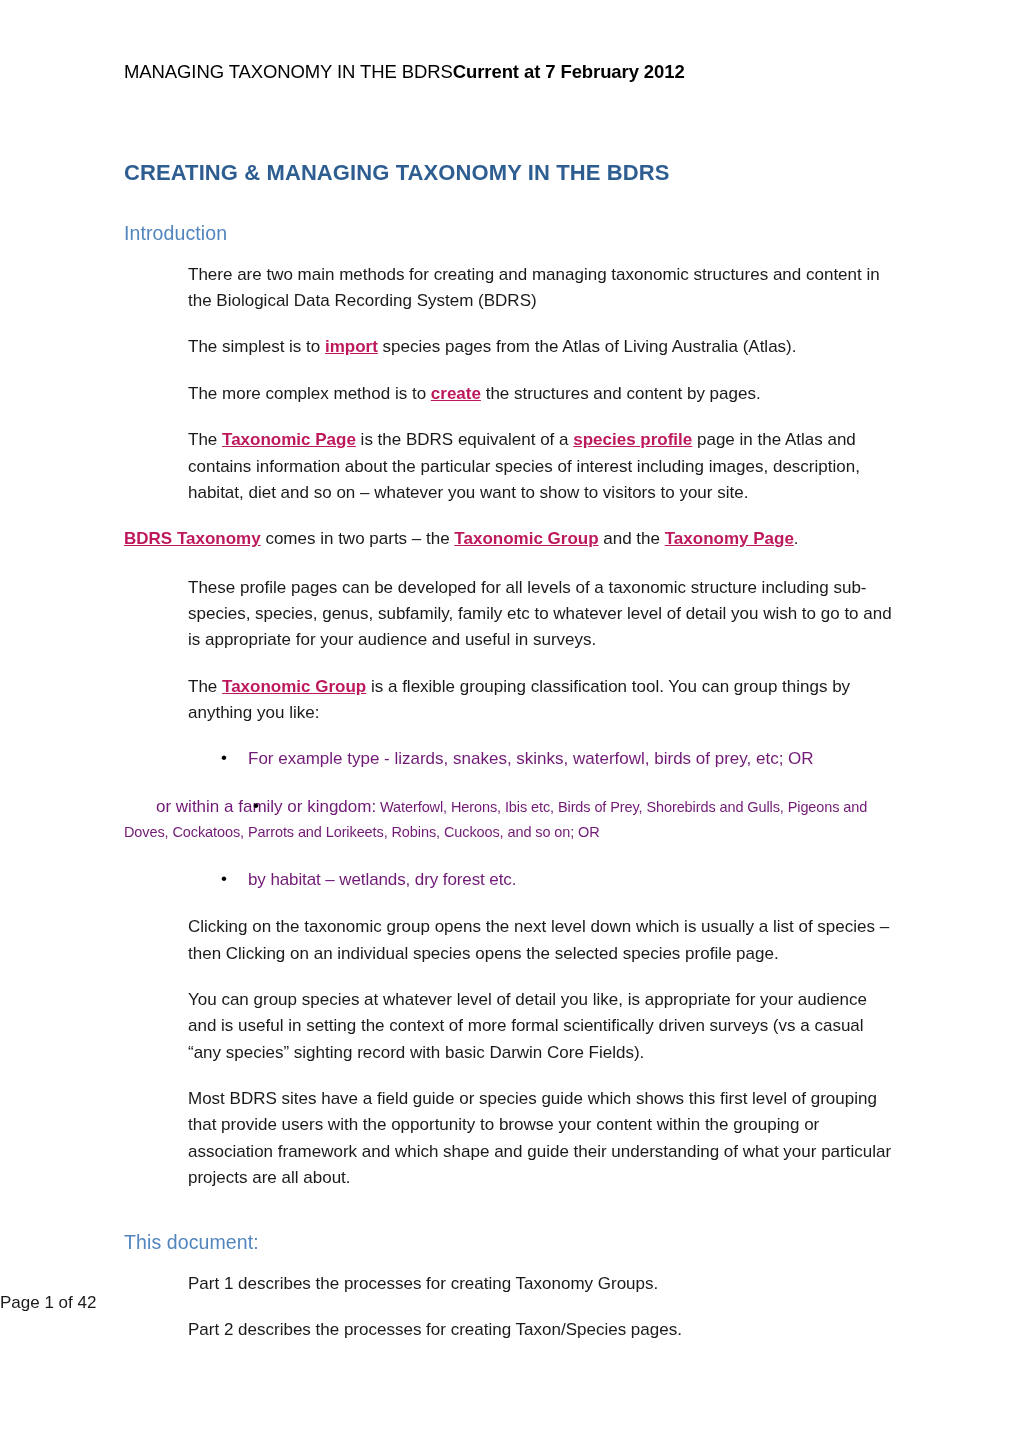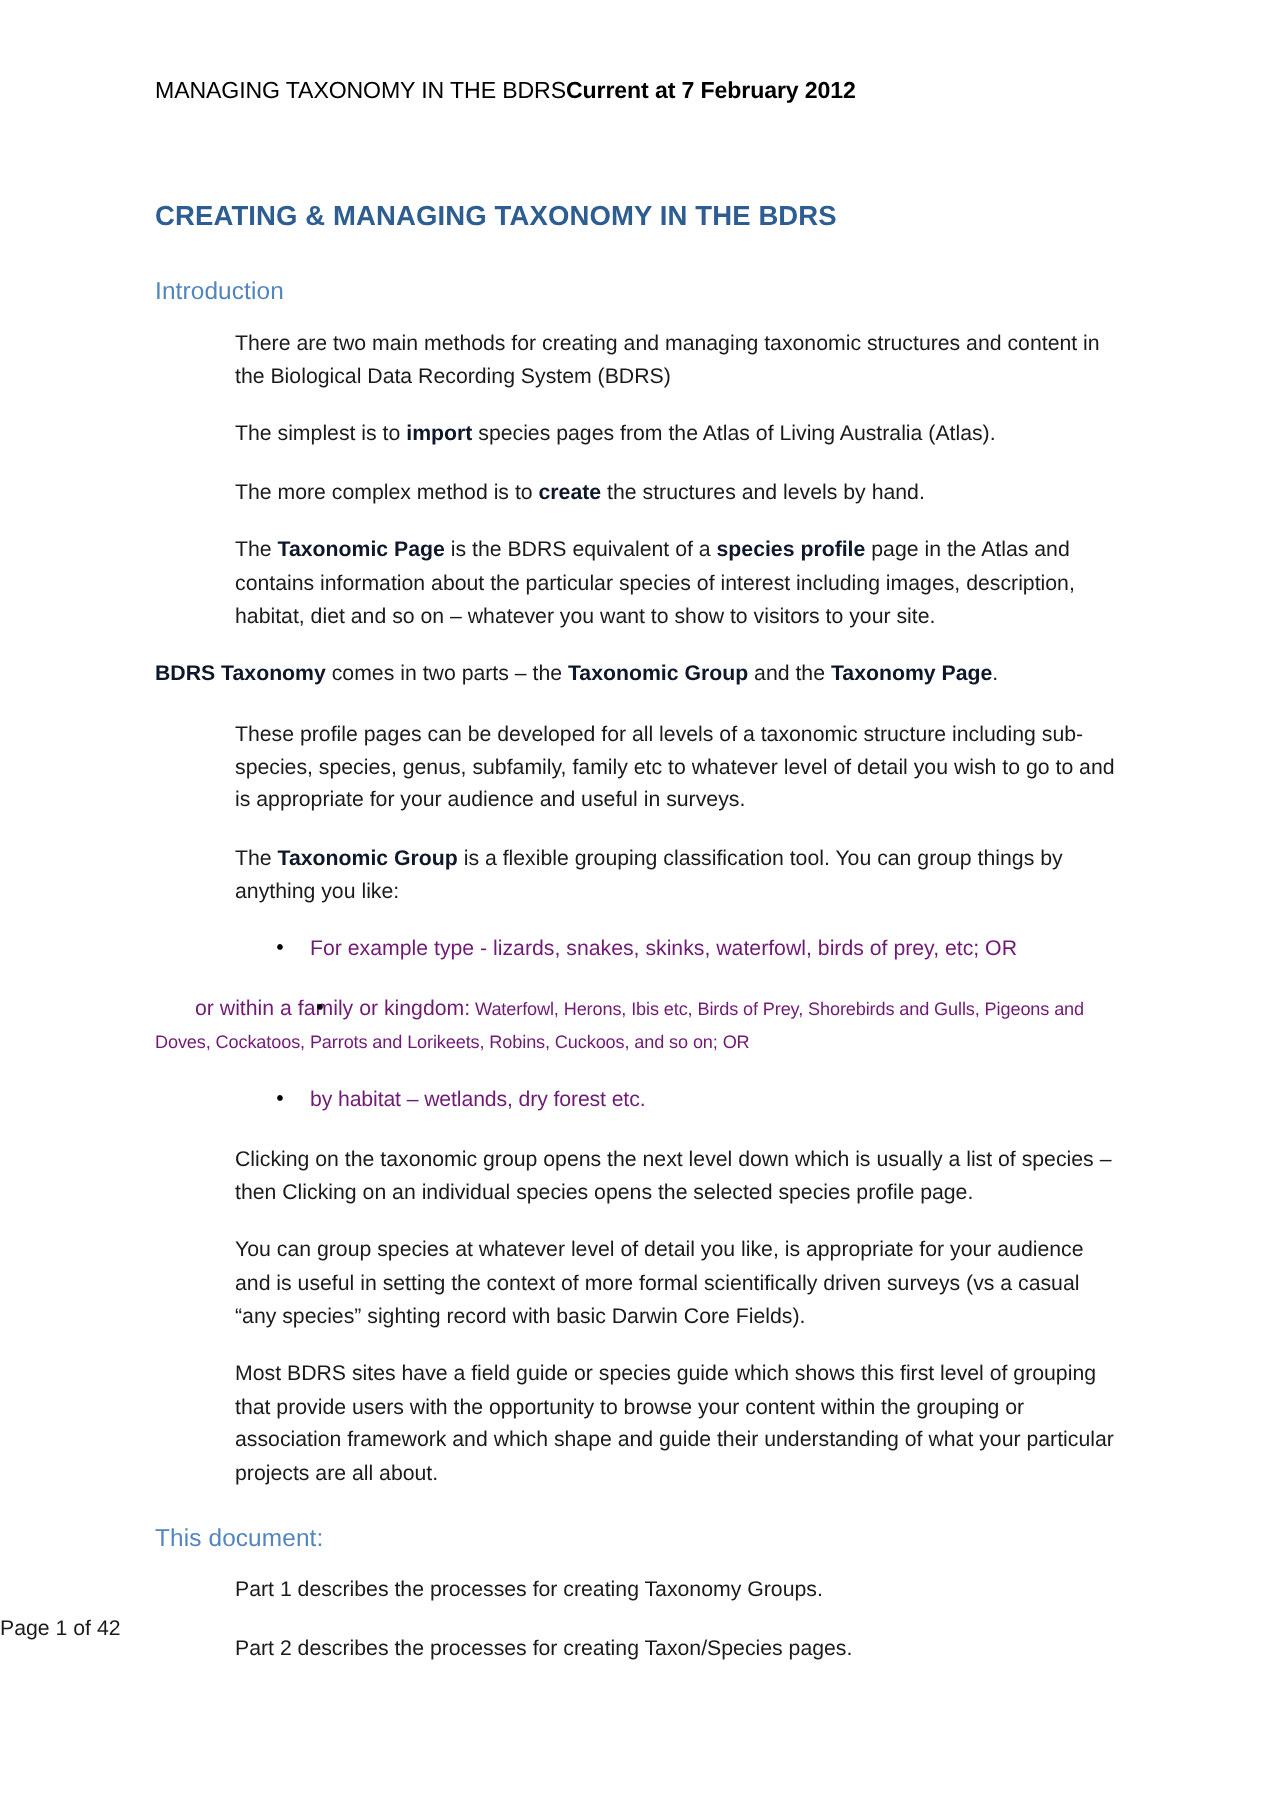--- a/index.html
+++ b/index.html
@@ -63,37 +63,37 @@
 
   h2.heading2 {
     margin: 0 0 16px 0;
     font-size: 19.5px;
     font-weight: normal;
     color: #5285BE;
     letter-spacing: 0.1px;
     line-height: 1.2;
   }
   h2.heading2.spaced-top {
-    margin-top: 28px;
+    margin-top: 40px;
   }
 
   p.body {
     margin: 0 0 20px 0;
     padding-left: 64px;
     font-size: 17px;
     line-height: 1.55;
     color: #1a1a1a;
     text-align: left;
   }
   p.body.flush {
     padding-left: 0;
     margin-bottom: 22px;
   }
 
-  .blue { color: #0f172a; font-weight: bold; }
+  .blue { color: #be185d; font-weight: bold; text-decoration: underline; }
 
   
   ul.bullets {
     margin: 0 0 10px 0;
     padding: 0;
     list-style: none;
   }
   ul.bullets li {
     position: relative;
     margin: 0 0 22px 0;
@@ -162,21 +162,21 @@
   <div class="content">
 
     <h1 class="title1">CREATING &amp; MANAGING TAXONOMY IN THE BDRS</h1>
 
     <h2 class="heading2">Introduction</h2>
 
     <p class="body">There are two main methods for creating and managing taxonomic structures and content in the Biological Data Recording System (BDRS)</p>
 
     <p class="body"><span>The simplest is to </span><span class="blue">import</span><span> species pages from the Atlas of Living Australia (Atlas).</span></p>
 
-    <p class="body"><span>The more complex method is to </span><span class="blue">create</span><span> the structures and levels by hand.</span></p>
+    <p class="body"><span>The more complex method is to </span><span class="blue">create</span><span> the structures and content by pages.</span></p>
 
     <p class="body"><span>The </span><span class="blue">Taxonomic Page</span><span> is the BDRS equivalent of a </span><span class="blue">species profile</span><span> page in the Atlas and contains information about the particular species of interest including images, description, habitat, diet and so on – whatever you want to show to visitors to your site.</span></p>
 
     <p class="body flush"><span class="blue">BDRS Taxonomy</span><span> comes in two parts – the </span><span class="blue">Taxonomic Group</span><span> and the </span><span class="blue">Taxonomy Page</span><span>.</span></p>
 
     <p class="body">These profile pages can be developed for all levels of a taxonomic structure including sub-species, species, genus, subfamily, family etc to whatever level of detail you wish to go to and is appropriate for your audience and useful in surveys.</p>
 
     <p class="body"><span>The </span><span class="blue">Taxonomic Group</span><span> is a flexible grouping classification tool. You can group things by anything you like:</span></p>
 
     <ul class="bullets">

